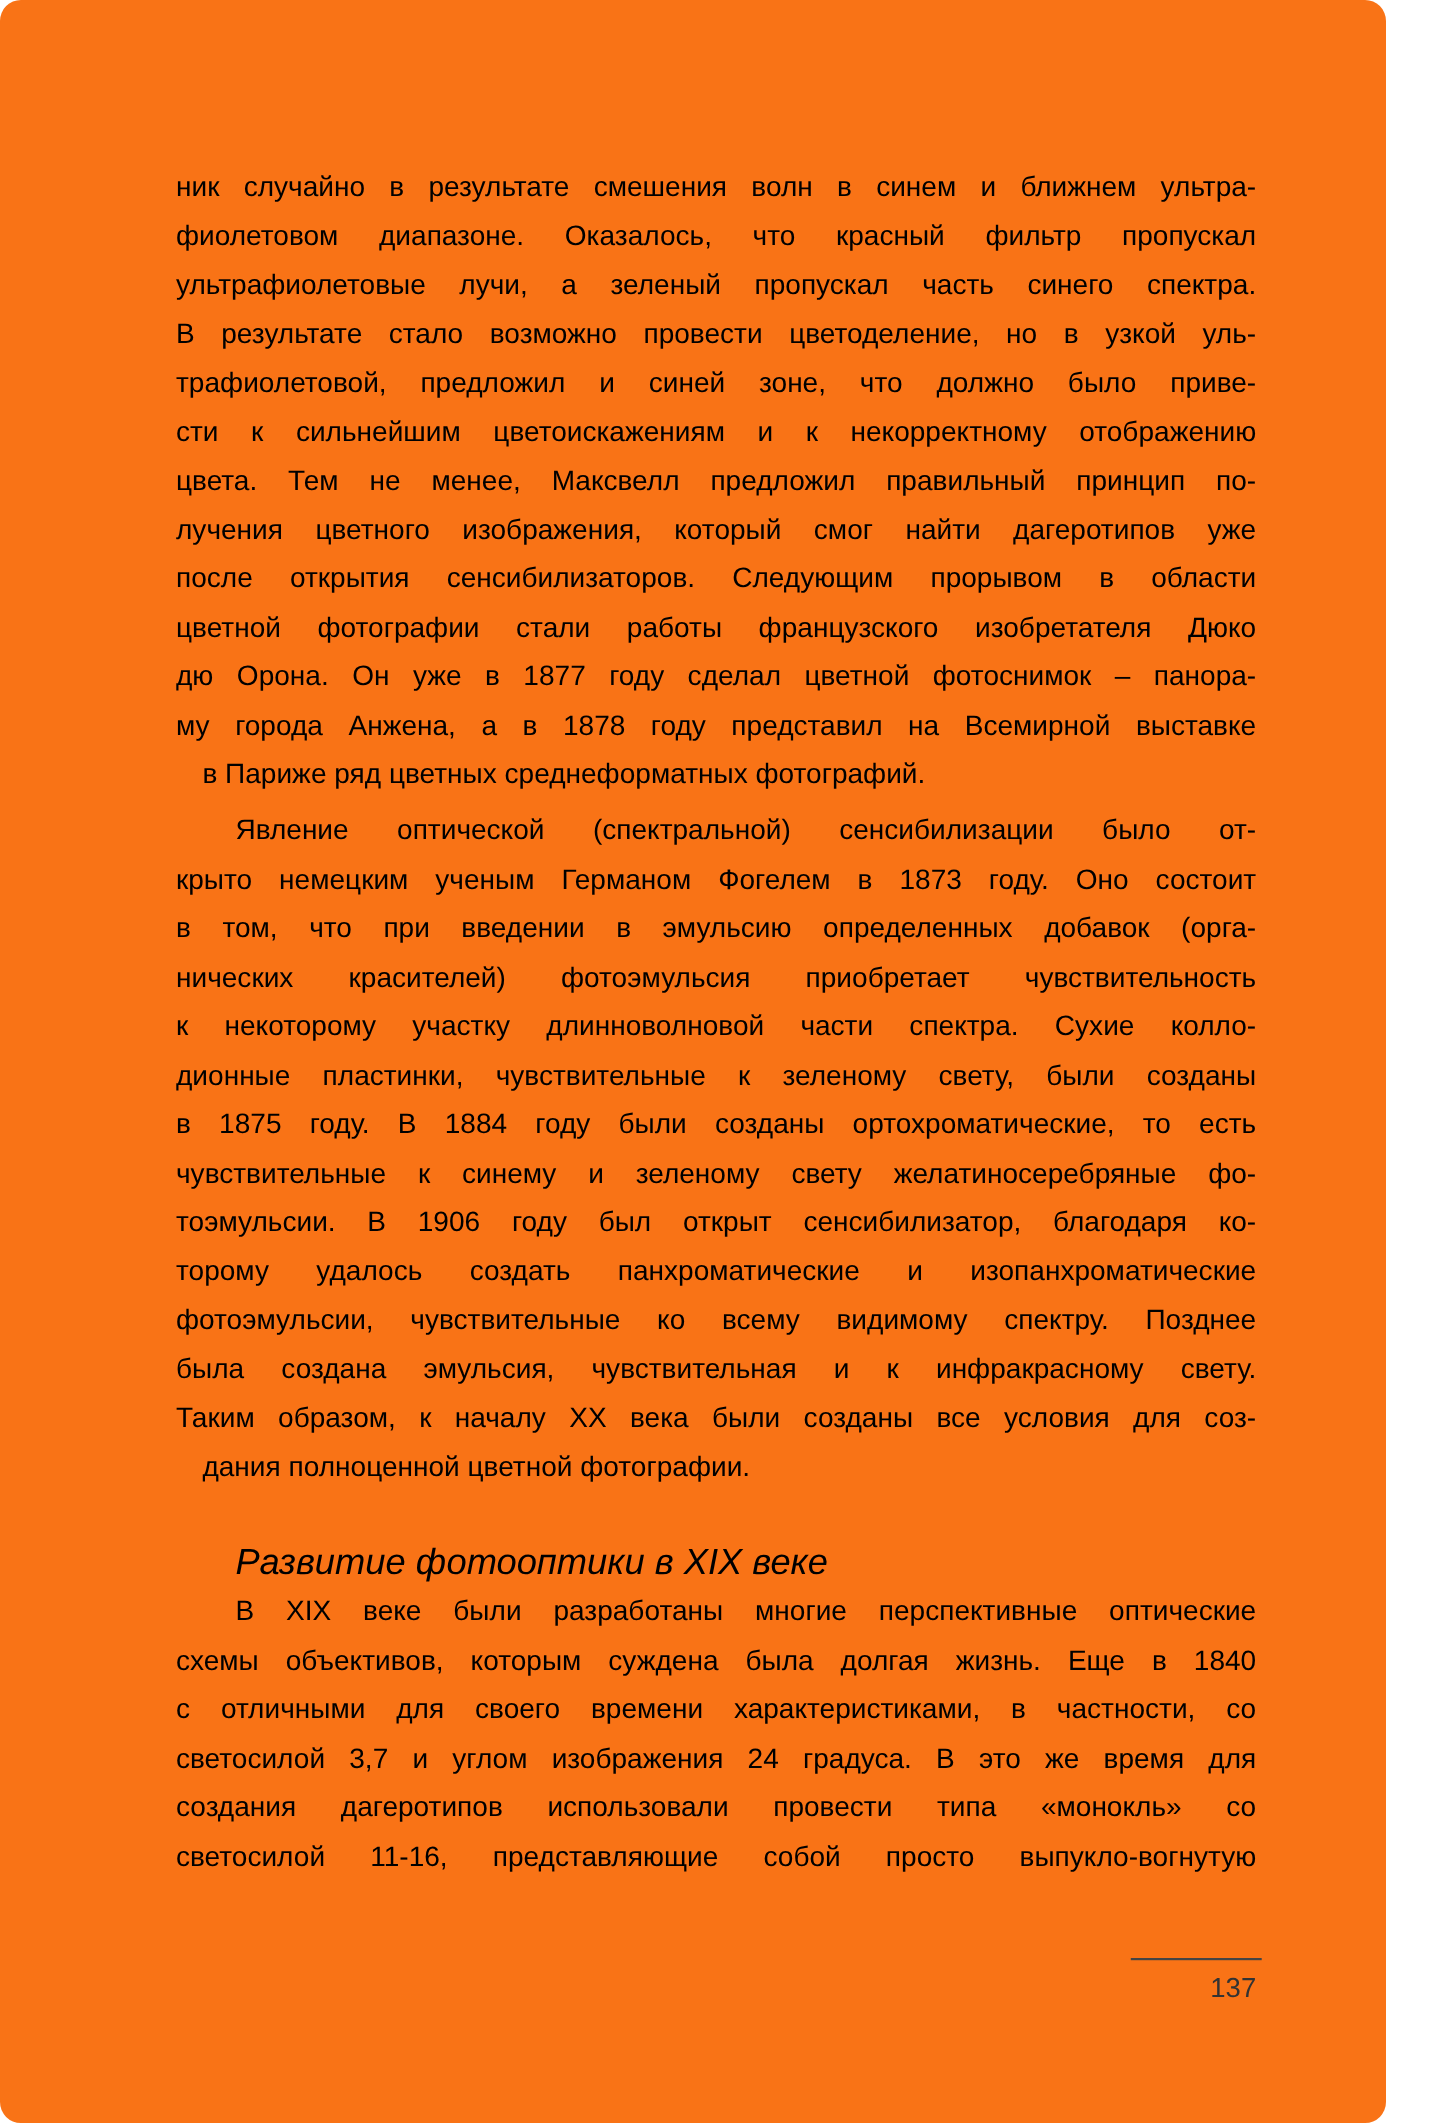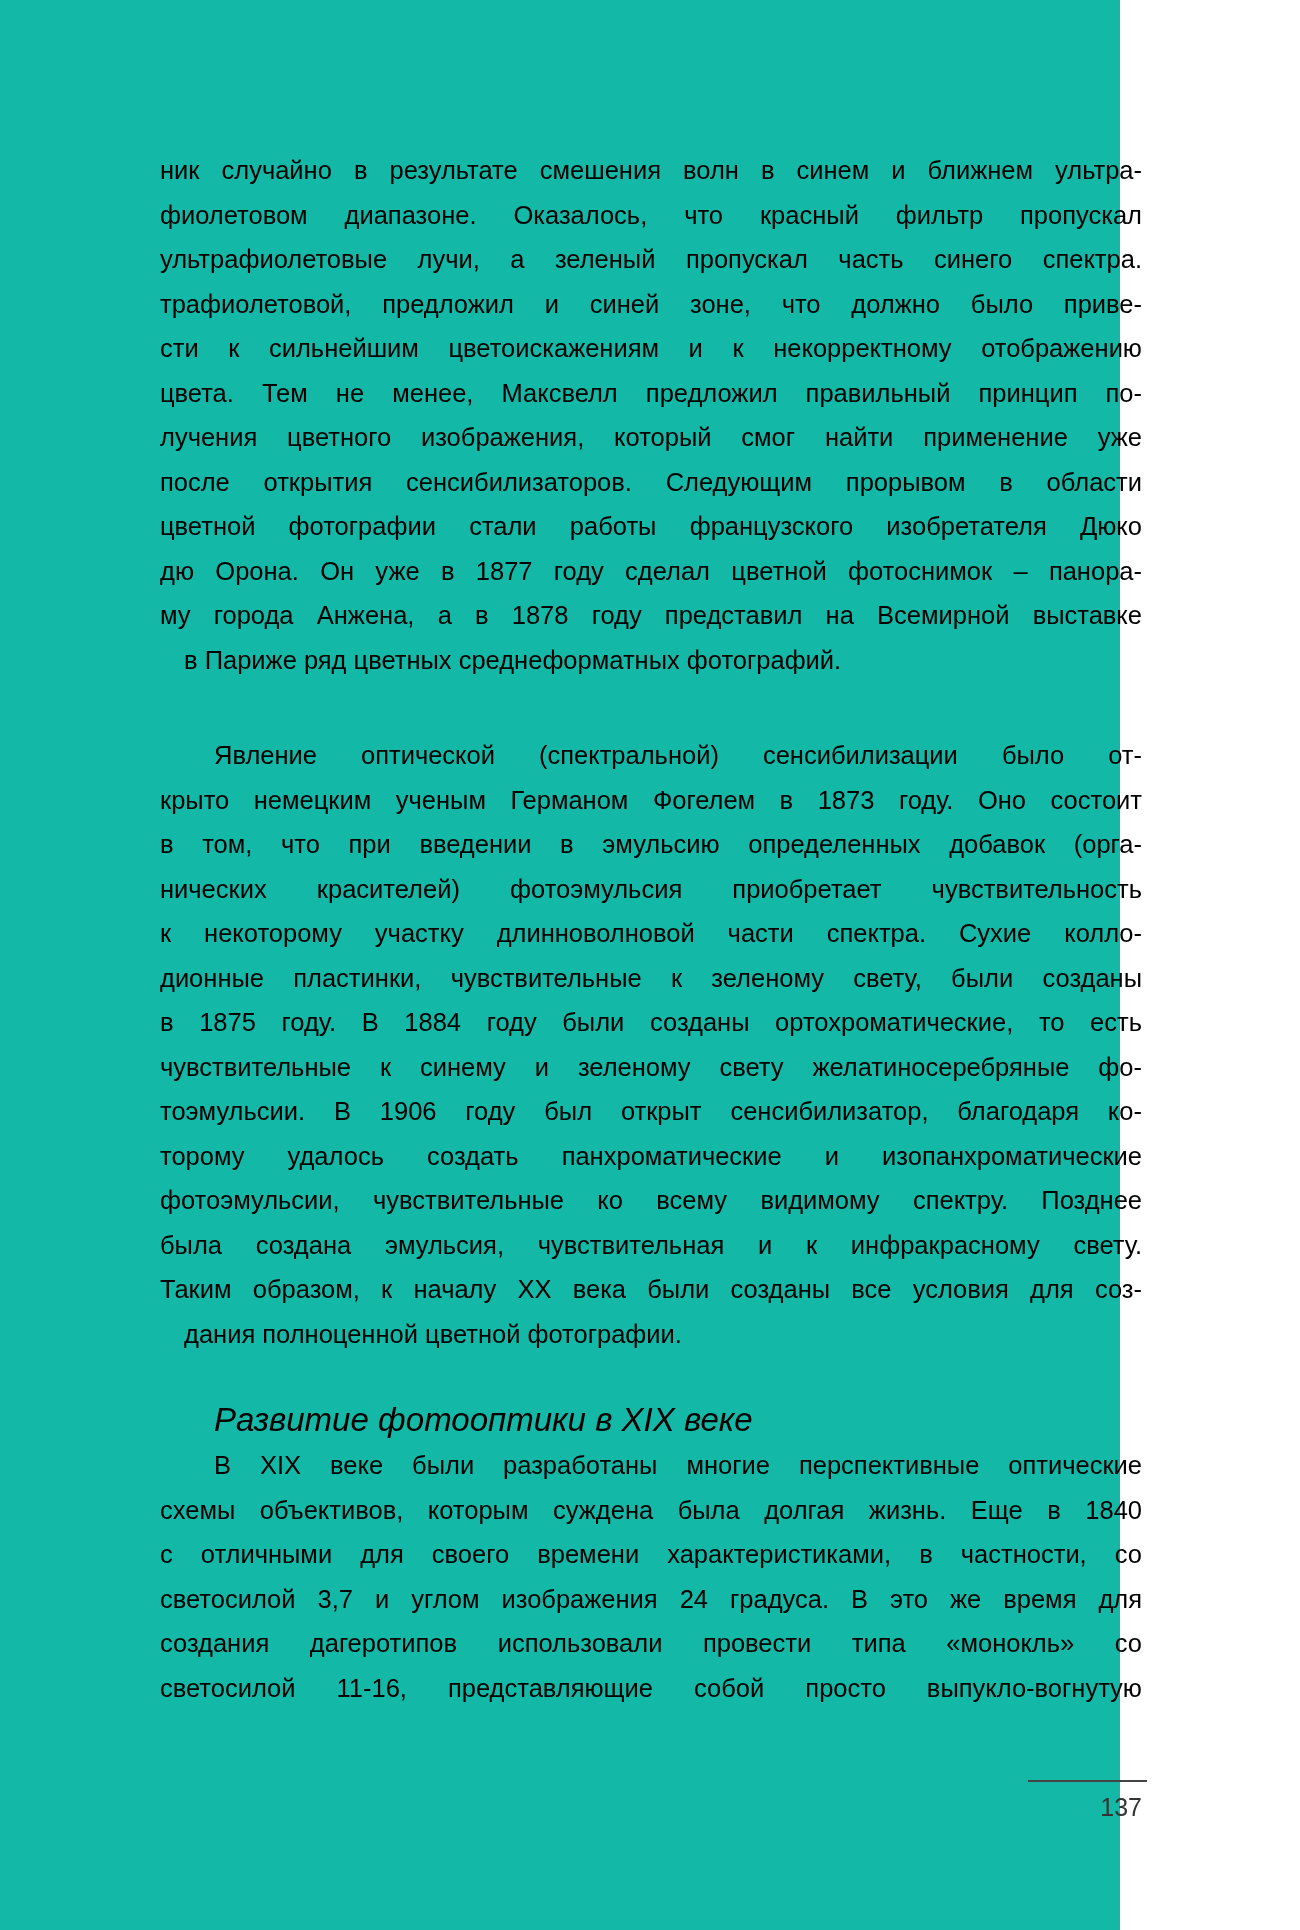--- a/index.html
+++ b/index.html
@@ -1,18 +1,18 @@
 <!DOCTYPE html>
 <html><head>
 <meta charset="utf-8">
 <style>
   html, body { margin: 0; padding: 0; background: #ffffff; }
   body { width: 1300px; height: 1930px; position: relative; overflow: hidden; }
   .page {
-    position: absolute; left: 0; top: 0; width: 1120px; height: 1930px; background: #14b8a6;
+    position: absolute; left: 0; top: 0; width: 1260px; height: 1930px; background: #f97316; border-radius: 19px;
   }
   .text-block {
     position: absolute; left: 160px; width: 982px;
     font-family: "Liberation Sans", sans-serif;
     font-size: 25.5px; color: #000; line-height: 44.5px;
   }
   .line {
     display: block; height: 44.5px; white-space: nowrap;
     text-align: justify; text-align-last: justify;
     overflow: visible;
@@ -39,24 +39,25 @@
 </style>
 </head>
 <body>
 
 <div class="page">
 
   <div class="text-block" id="para1">
     <span class="line" style="white-space: normal;">ник случайно в результате смешения волн в синем и ближнем ультра-</span>
     <span class="line" style="white-space: normal;">фиолетовом диапазоне. Оказалось, что красный фильтр пропускал</span>
     <span class="line" style="white-space: normal;">ультрафиолетовые лучи, а зеленый пропускал часть синего спектра.</span>
+    <span class="line" style="white-space: normal;">В результате стало возможно провести цветоделение, но в узкой уль-</span>
     <span class="line" style="white-space: normal;">трафиолетовой, предложил и синей зоне, что должно было приве-</span>
     <span class="line" style="white-space: normal;">сти к сильнейшим цветоискажениям и к некорректному отображению</span>
     <span class="line" style="white-space: normal;">цвета. Тем не менее, Максвелл предложил правильный принцип по-</span>
-    <span class="line" style="white-space: normal;">лучения цветного изображения, который смог найти применение уже</span>
+    <span class="line" style="white-space: normal;">лучения цветного изображения, который смог найти дагеротипов уже</span>
     <span class="line" style="white-space: normal;">после открытия сенсибилизаторов. Следующим прорывом в области</span>
     <span class="line" style="white-space: normal;">цветной фотографии стали работы французского изобретателя Дюко</span>
     <span class="line" style="white-space: normal;">дю Орона. Он уже в 1877 году сделал цветной фотоснимок – панора-</span>
     <span class="line" style="white-space: normal;">му города Анжена, а в 1878 году представил на Всемирной выставке</span>
     <span class="line last">в Париже ряд цветных среднеформатных фотографий.</span>
   </div>
 
   <div class="text-block" id="para2">
     <span class="line indent" style="white-space: normal;">Явление оптической (спектральной) сенсибилизации было от-</span>
     <span class="line" style="white-space: normal;">крыто немецким ученым Германом Фогелем в 1873 году. Оно состоит</span>

